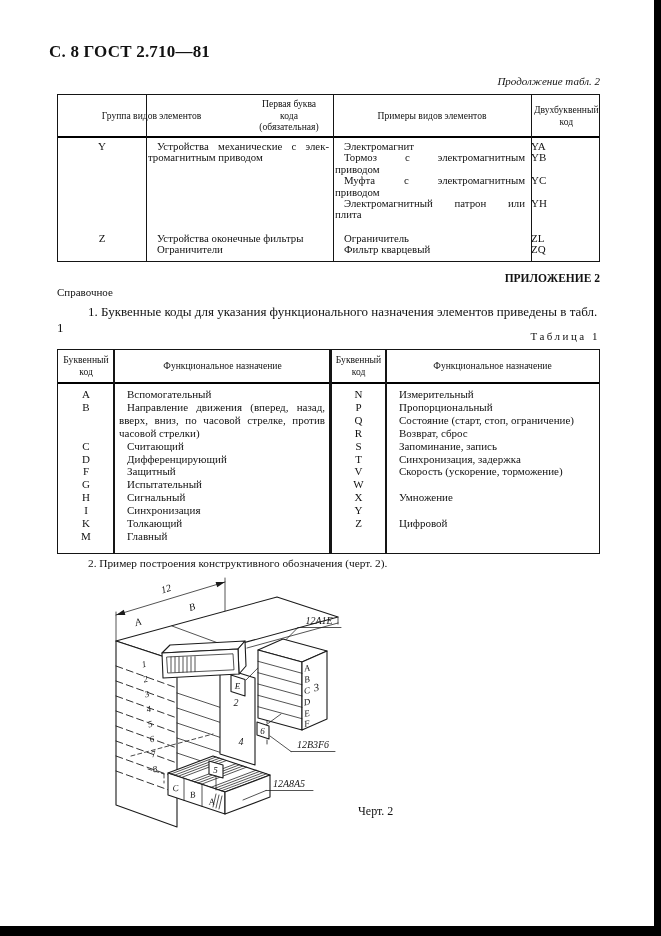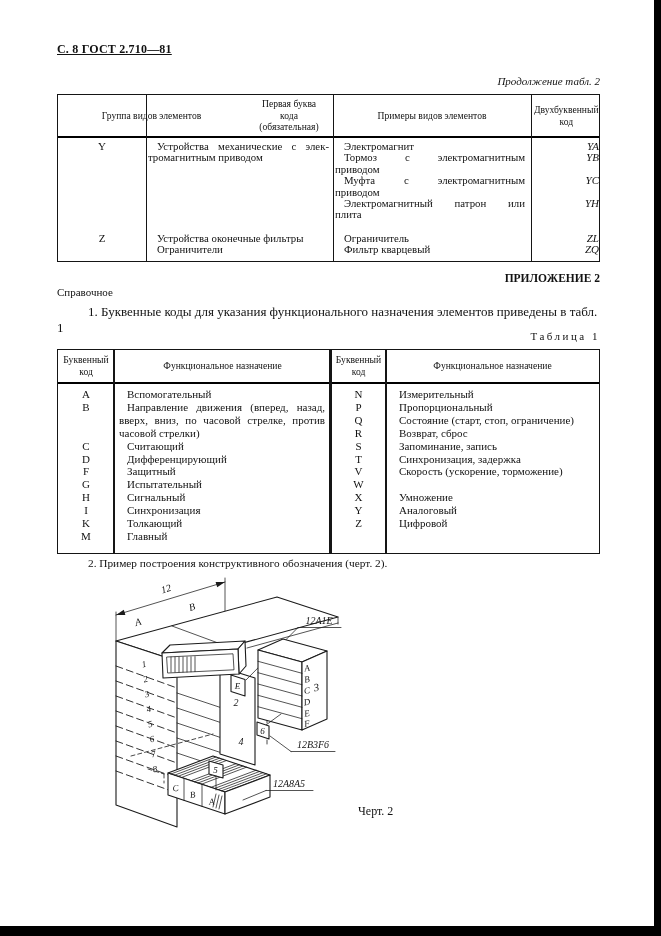--- a/index.html
+++ b/index.html
@@ -3,40 +3,40 @@
 <meta charset="utf-8">
 <style>
   html,body { margin:0; padding:0; background:#d9d9d9; }
   .page {
     position:relative; width:661px; height:936px; background:#ffffff;
     font-family:"Liberation Serif","DejaVu Serif",serif; color:#121212;
     overflow:hidden; margin:0 auto;
   }
   .abs { position:absolute; }
 
-  .gost-header { left:57px; top:42px; font-size:12px; font-weight:bold; letter-spacing:.2px;text-decoration:underline; }
+  .gost-header { left:49px; top:42px; font-size:17px; font-weight:bold; letter-spacing:.2px; }
   .cont-note   { left:57px; top:75px; width:543px; font-size:11px; font-style:italic; text-align:right; }
 
   
   .t2 { left:57px; top:94px; width:543px; border:1px solid #151515; border-top-width:1.5px; box-sizing:border-box; }
   .t2 .vline, .t1 .vline { position:absolute; top:0; bottom:0; background:#151515; width:1px; }
   .t2 .v1 { left:88px; } .t2 .v2 { left:275px; } .t2 .v3 { left:473px; }
   .t2-head { display:flex; border-bottom:2px solid #000; min-height:41px; font-size:9.6px; line-height:1.22; }
   .t2-head .hc { flex:none; display:flex; align-items:center; justify-content:center; text-align:center; padding:2px 3px; box-sizing:border-box; }
   .t2-head .h1 { width:88px; } .t2-head .h2 { width:187px; } .t2-head .h3 { width:198px; } .t2-head .h4 { flex:1; }
   .t2-head .h1 span { display:inline-block; max-width:64px; }
   .t2-body { padding:3px 0 5px; font-size:10.8px; line-height:11.4px; }
   .t2row { display:flex; }
   .t2row + .t2row { margin-top:12px; }
   .t2c1 { width:88px; flex:none; text-align:center; font-size:11px; }
   .t2c2 { width:187px; flex:none; padding:0 4px 0 2px; box-sizing:border-box; }
   .t2c3 { flex:1; }
   .exrow { display:flex; }
   .extext { width:198px; flex:none; padding:0 6px 0 2px; box-sizing:border-box; }
-  .excode { flex:1; text-align:right; font-size:11px;font-style:italic; }
+  .excode { flex:1; text-align:left; font-size:11px; }
   .jst { text-align:justify; text-align-last:justify; }
   .ind { text-indent:9px; }
 
   .apx-title { left:57px; top:272px; width:543px; text-align:right; font-size:11.5px; font-weight:bold; }
   .apx-sub   { left:57px; top:286px; width:543px; text-align:left; font-size:11px; }
   .para      { left:57px; top:304px; width:543px; font-size:13px; text-indent:31px; }
   .tbl1-cap  { left:57px; top:330px; width:543px; text-align:right; font-size:11px; letter-spacing:2.5px; }
 
   
   .t1 { left:57px; top:349px; width:543px; border:1px solid #151515; border-top-width:1.5px; box-sizing:border-box; }
@@ -256,21 +256,20 @@
           </div>
           <div class="t1row">
             <div class="t1code">W</div>
           </div>
           <div class="t1row">
             <div class="t1code">X</div>
             <div class="t1name">Умножение</div>
           </div>
           <div class="t1row">
             <div class="t1code">Y</div>
-            <div class="t1name">Аналоговый</div>
           </div>
           <div class="t1row">
             <div class="t1code">Z</div>
             <div class="t1name">Цифровой</div>
           </div>
         </div>
     </div>
   </div>
 
   <div class="abs para2">2. Пример построения конструктивного обозначения (черт. 2).</div>

